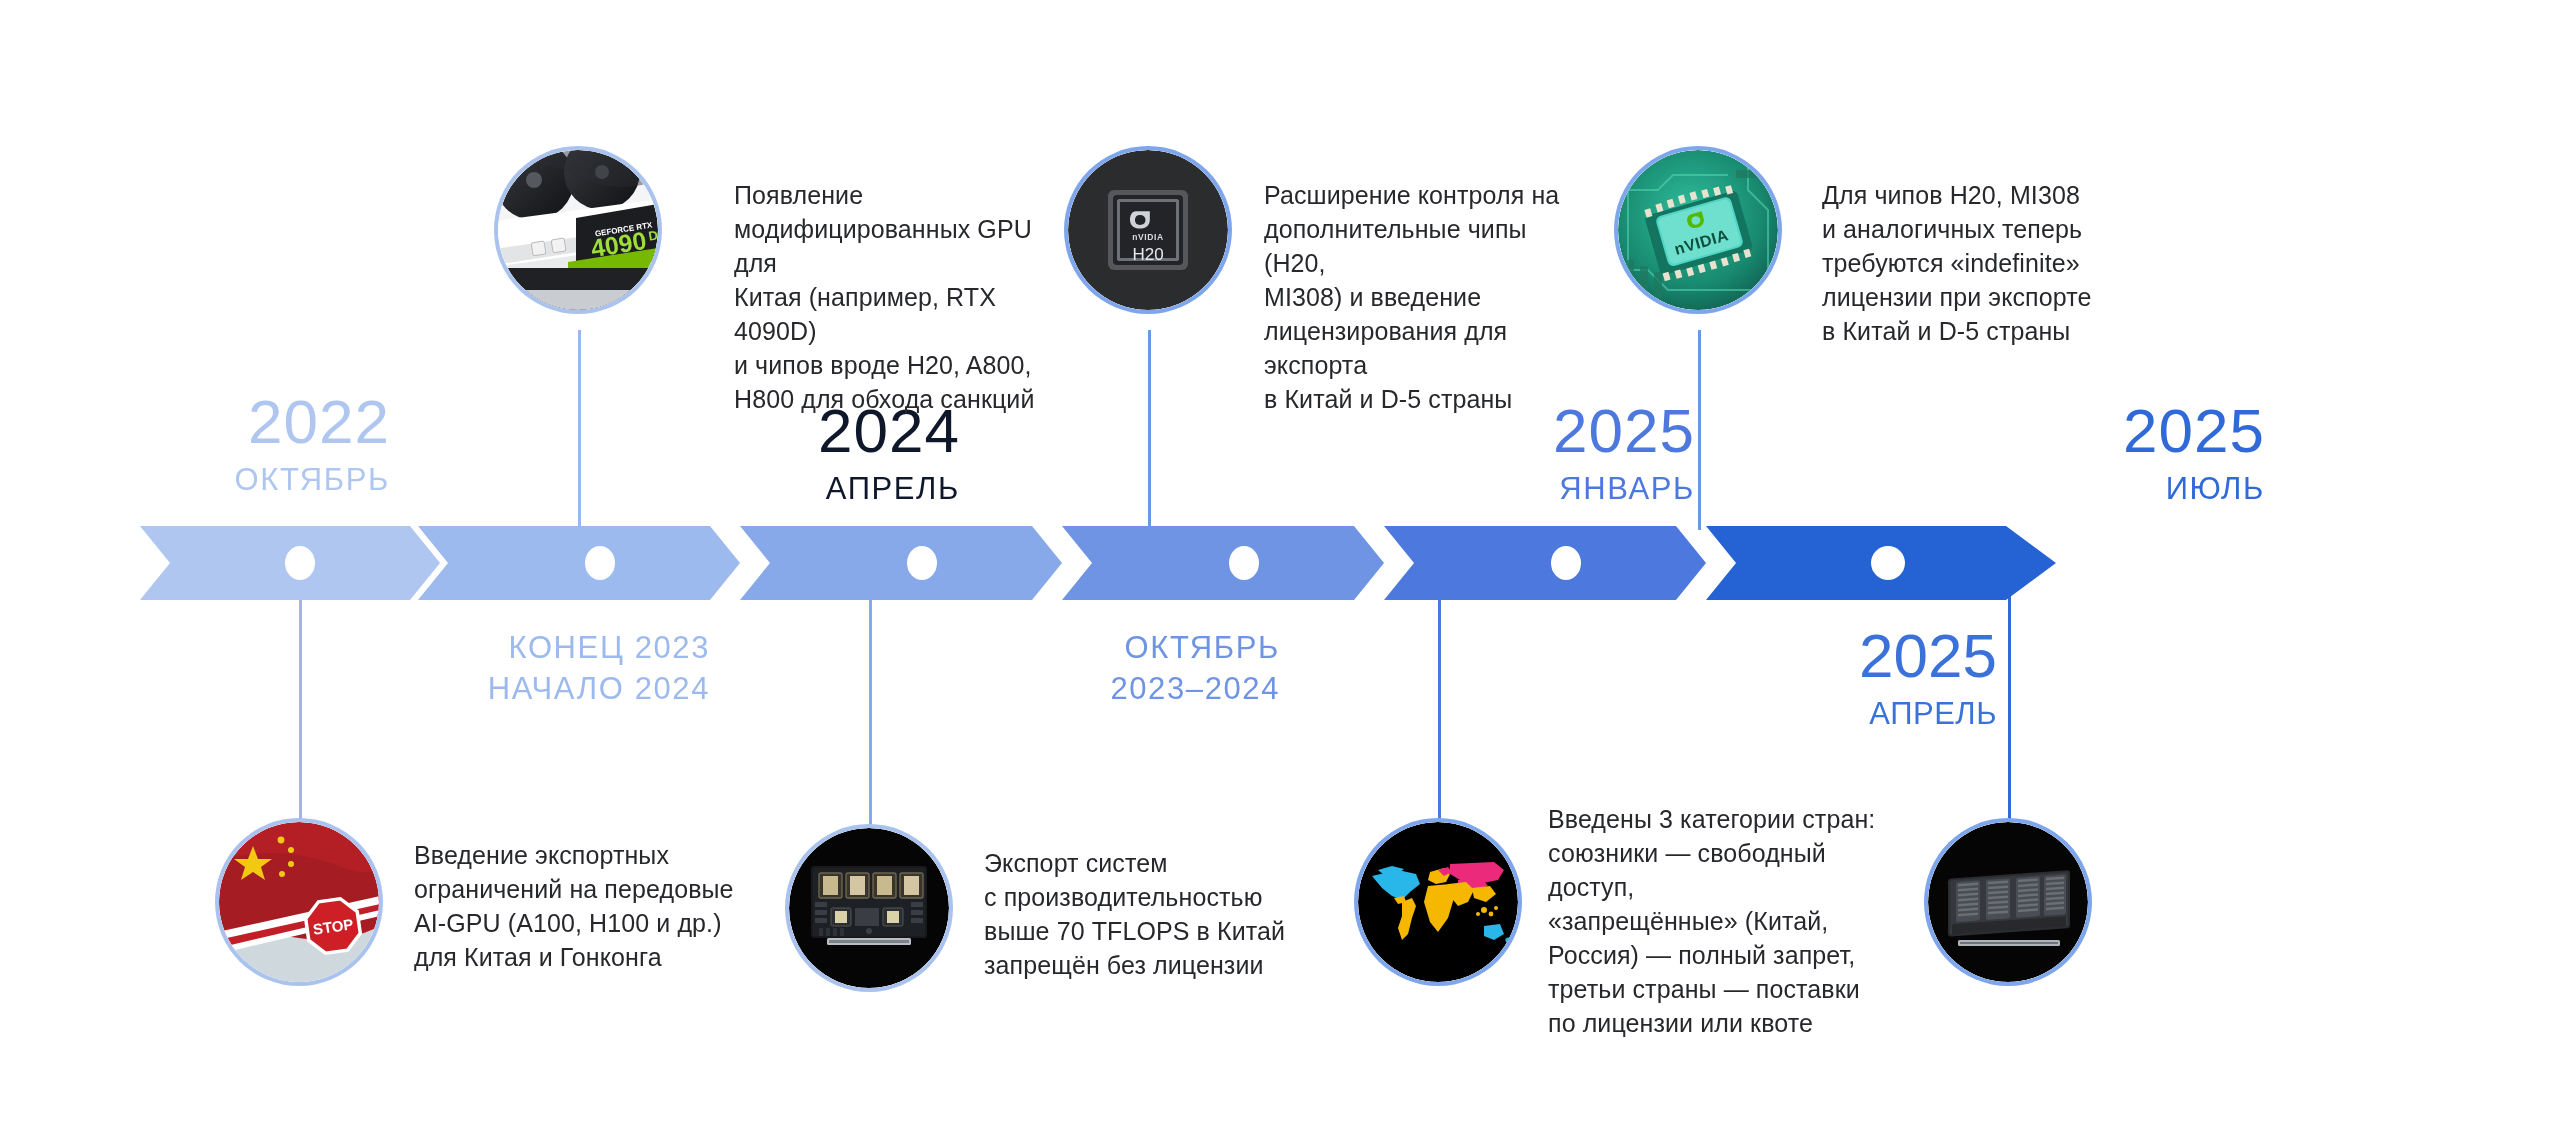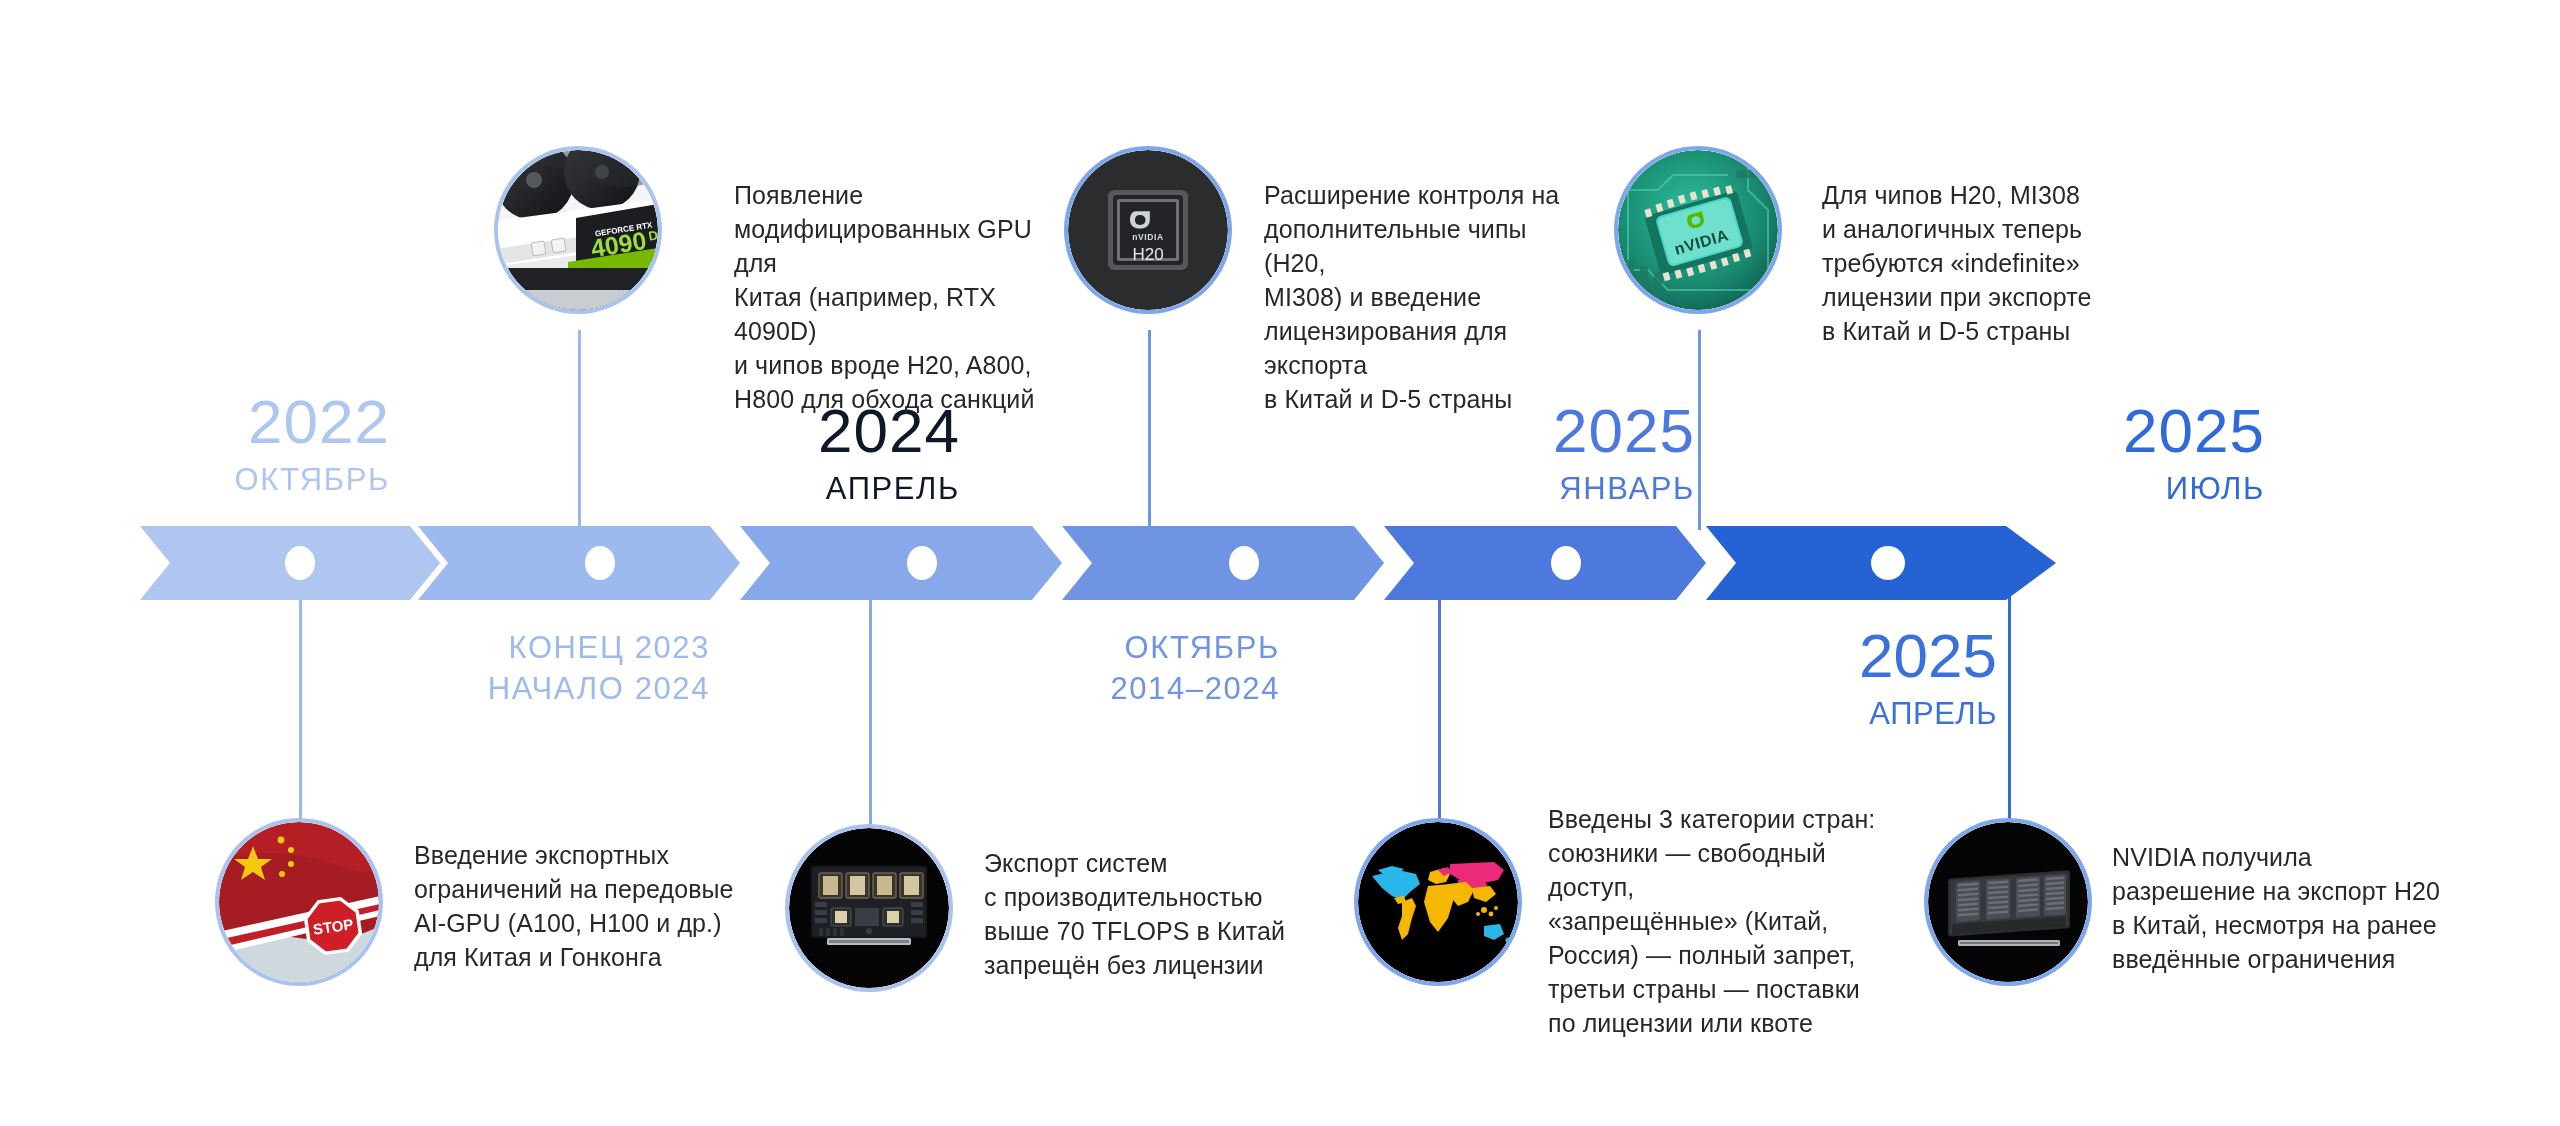--- a/index.html
+++ b/index.html
@@ -145,21 +145,21 @@
     <span class="mo">ИЮЛЬ</span>
   </div>
 
   <div class="datelab r two" style="left:330px;top:632px;width:380px;color:#9dbaee;">
     <span class="yr">КОНЕЦ 2023</span>
     <span class="mo">НАЧАЛО 2024</span>
   </div>
 
   <div class="datelab r two" style="left:900px;top:632px;width:380px;color:#6f94e4;">
     <span class="yr">ОКТЯБРЬ</span>
-    <span class="mo">2014–2024</span>
+    <span class="mo">2023–2024</span>
   </div>
 
   <div class="datelab l wide" style="left:1637px;top:625px;width:360px;color:#3b72da;">
     <span class="yr">2025</span>
     <span class="mo">АПРЕЛЬ</span>
   </div>
 
   <div class="photo ring-soft" style="left:498px;top:150px;width:160px;height:160px;">
     <div class="inner">
       <svg viewBox="0 0 160 160" width="160" height="160">
@@ -506,18 +506,14 @@
 выше 70 TFLOPS в Китай
 запрещён без лицензии</div>
 
   <div class="callout" style="left:1548px;top:802px;width:350px;">Введены 3 категории стран:
 союзники — свободный доступ,
 «запрещённые» (Китай,
 Россия) — полный запрет,
 третьи страны — поставки
 по лицензии или квоте</div>
 
-  <div class="callout" style="left:2112px;top:840px;width:350px;">NVIDIA получила
-разрешение на экспорт H20
-в Китай, несмотря на ранее
-введённые ограничения</div>
 
 </div>
 
 </body></html>

